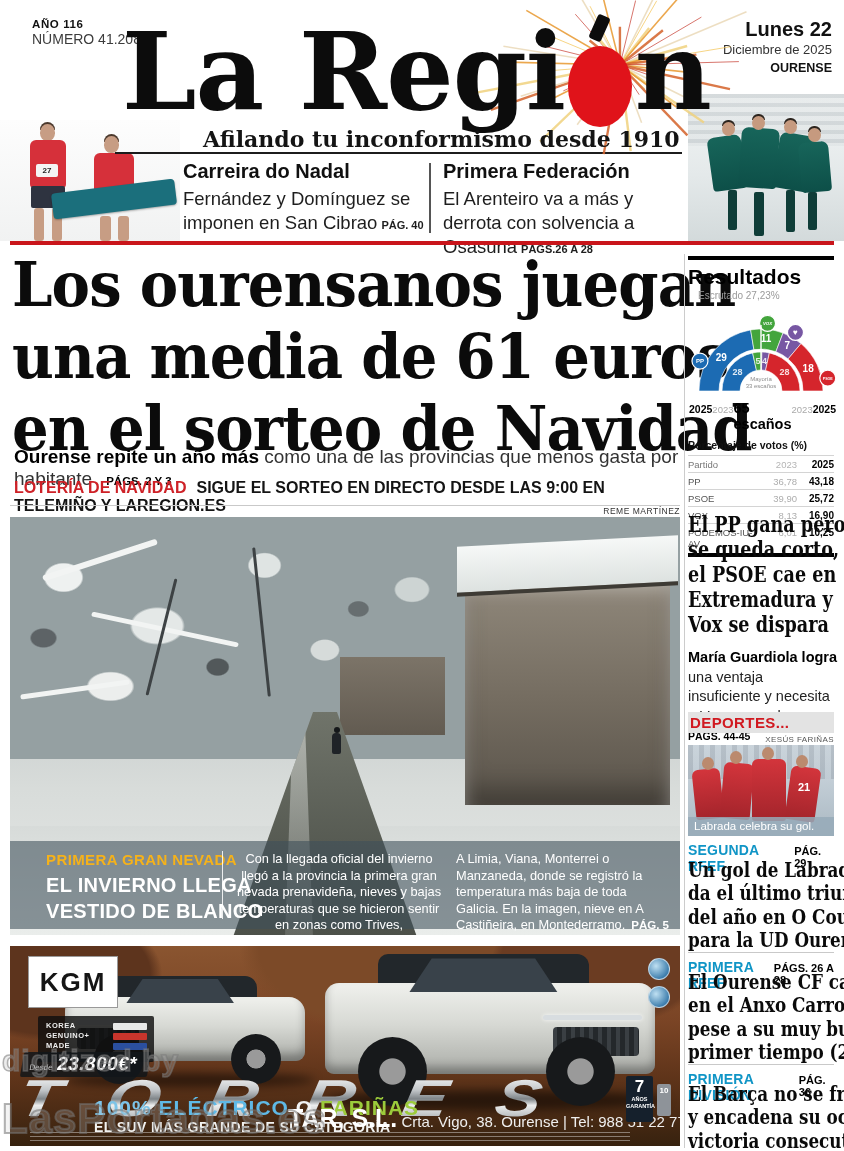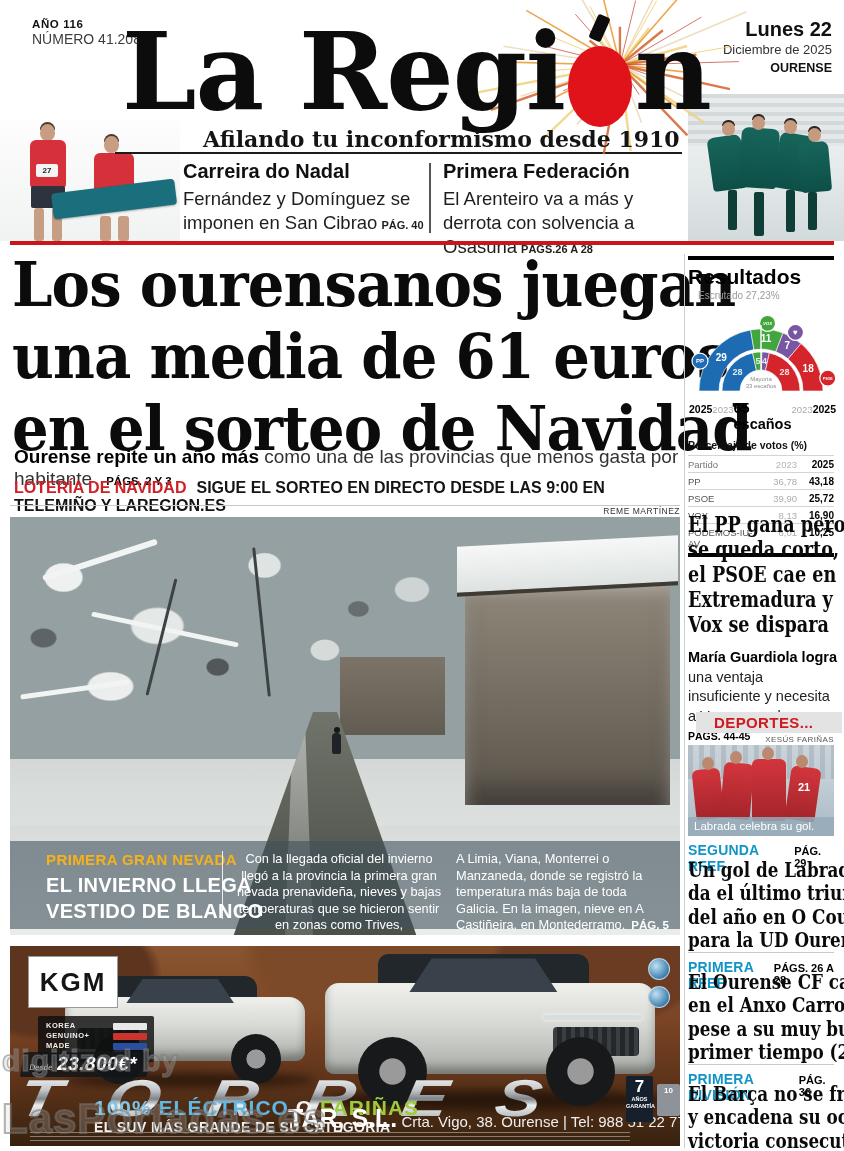--- a/index.html
+++ b/index.html
@@ -148,21 +148,21 @@
   #ad-line1{left:84px;top:150px;z-index:3;font-size:21px;font-weight:800;letter-spacing:1px;white-space:nowrap;}
   #ad-line1 .c1{color:#7cc4e8;} #ad-line1 .c2{color:#5fb9e6;} #ad-line1 .c3{color:#f2f2f2;} #ad-line1 .c4{color:#9ccb3b;}
   #ad-line2{left:84px;top:173px;z-index:3;font-size:14px;font-weight:bold;color:#f2f2f0;letter-spacing:.4px;}
   #ad-dealer{left:278px;top:158px;z-index:3;color:#fff;white-space:nowrap;}
   #ad-dealer .db{font-size:25px;font-weight:bold;}
   #ad-dealer .dr{font-size:15px;color:#efefef;}
   #ad-b7{left:616px;top:130px;width:27px;height:46px;background:#15202c;z-index:3;border-radius:2px;
       color:#fff;text-align:center;font-weight:bold;}
   #ad-b7 .n7{font-size:17px;line-height:18px;display:block;margin-top:2px;}
   #ad-b7 .s7{font-size:5.5px;display:block;line-height:6.5px;}
-  #ad-b10{left:647px;top:138px;width:23px;height:32px;background:#8e9399;z-index:3;border-radius:2px;
+  #ad-b10{left:647px;top:138px;width:14px;height:32px;background:#8e9399;z-index:3;border-radius:2px;
       color:#fff;font-size:8px;font-weight:bold;text-align:center;line-height:14px;}
   .eco{width:20px;height:20px;border-radius:50%;z-index:3;
       background:radial-gradient(circle at 35% 35%,#bfe0f2,#3f7fae 70%,#2b5f8a);border:1px solid rgba(255,255,255,.6);}
   #eco1{left:638px;top:12px;} #eco2{left:638px;top:40px;}
   #ad-fine{left:20px;top:186px;width:600px;height:11px;z-index:3;opacity:.55;
       background:repeating-linear-gradient(180deg,rgba(235,235,235,.8) 0 1px,transparent 1px 4px);}
 
   
   #wm{left:2px;top:1046px;z-index:20;line-height:1;pointer-events:none;}
   #wm .w1{font-size:30px;font-weight:800;color:rgba(190,190,190,.28);-webkit-text-stroke:1.6px rgba(120,120,120,.55);letter-spacing:1px;}
@@ -188,21 +188,21 @@
   .res-head .p{color:#777;} .res-head .a{color:#b5b5b5;} .res-head .b{font-weight:bold;}
 
   #politics{left:688px;top:512px;width:152px;}
   .rc-head{font-family:"DejaVu Serif","Liberation Serif",serif;font-weight:bold;color:#0a0a0a;}
   .rc-head .line{display:block;white-space:nowrap;transform:scaleX(.8);transform-origin:left top;}
   #politics .rc-head .line{font-size:22px;line-height:25px;}
   #pol-sub{position:absolute;left:0;top:136px;width:150px;font-size:14.5px;line-height:19.5px;color:#222;}
   #pol-sub b{color:#000;}
   .pgref{font-size:10.5px;font-weight:bold;color:#000;white-space:nowrap;}
   #deportes-bar{left:688px;top:712px;width:146px;height:21px;background:#e3e3e3;
-      display:flex;align-items:center;padding-left:18px;box-sizing:border-box;margin-left:8px;}
+      display:flex;align-items:center;padding-left:2px;box-sizing:border-box;}
   #deportes-bar span{color:#d11920;font-weight:800;font-size:15px;letter-spacing:.4px;}
   #sp-credit{left:688px;top:735px;width:146px;text-align:right;font-size:8px;letter-spacing:.4px;color:#555;}
   #sp-photo{left:688px;top:745px;width:146px;height:91px;overflow:hidden;
       background:linear-gradient(180deg,#d2dbe2 0%,#bcc8d1 55%,#aab8c2 100%);}
   #sp-photo .crowd{position:absolute;left:0;top:0;right:0;height:34px;
       background:repeating-linear-gradient(90deg,rgba(140,150,160,.4) 0 5px,rgba(190,200,208,.4) 5px 11px);}
   .sp-body{position:absolute;background:linear-gradient(180deg,#d3353c,#a3242b);border-radius:6px 6px 3px 3px;}
   .sp-head{position:absolute;width:12px;height:13px;background:#bb8a6e;border-radius:50%;}
   .sp-num{position:absolute;color:#fff;font-weight:bold;font-size:11px;}
   #sp-caption{position:absolute;left:0;bottom:0;width:100%;height:19px;background:rgba(150,170,185,.85);

